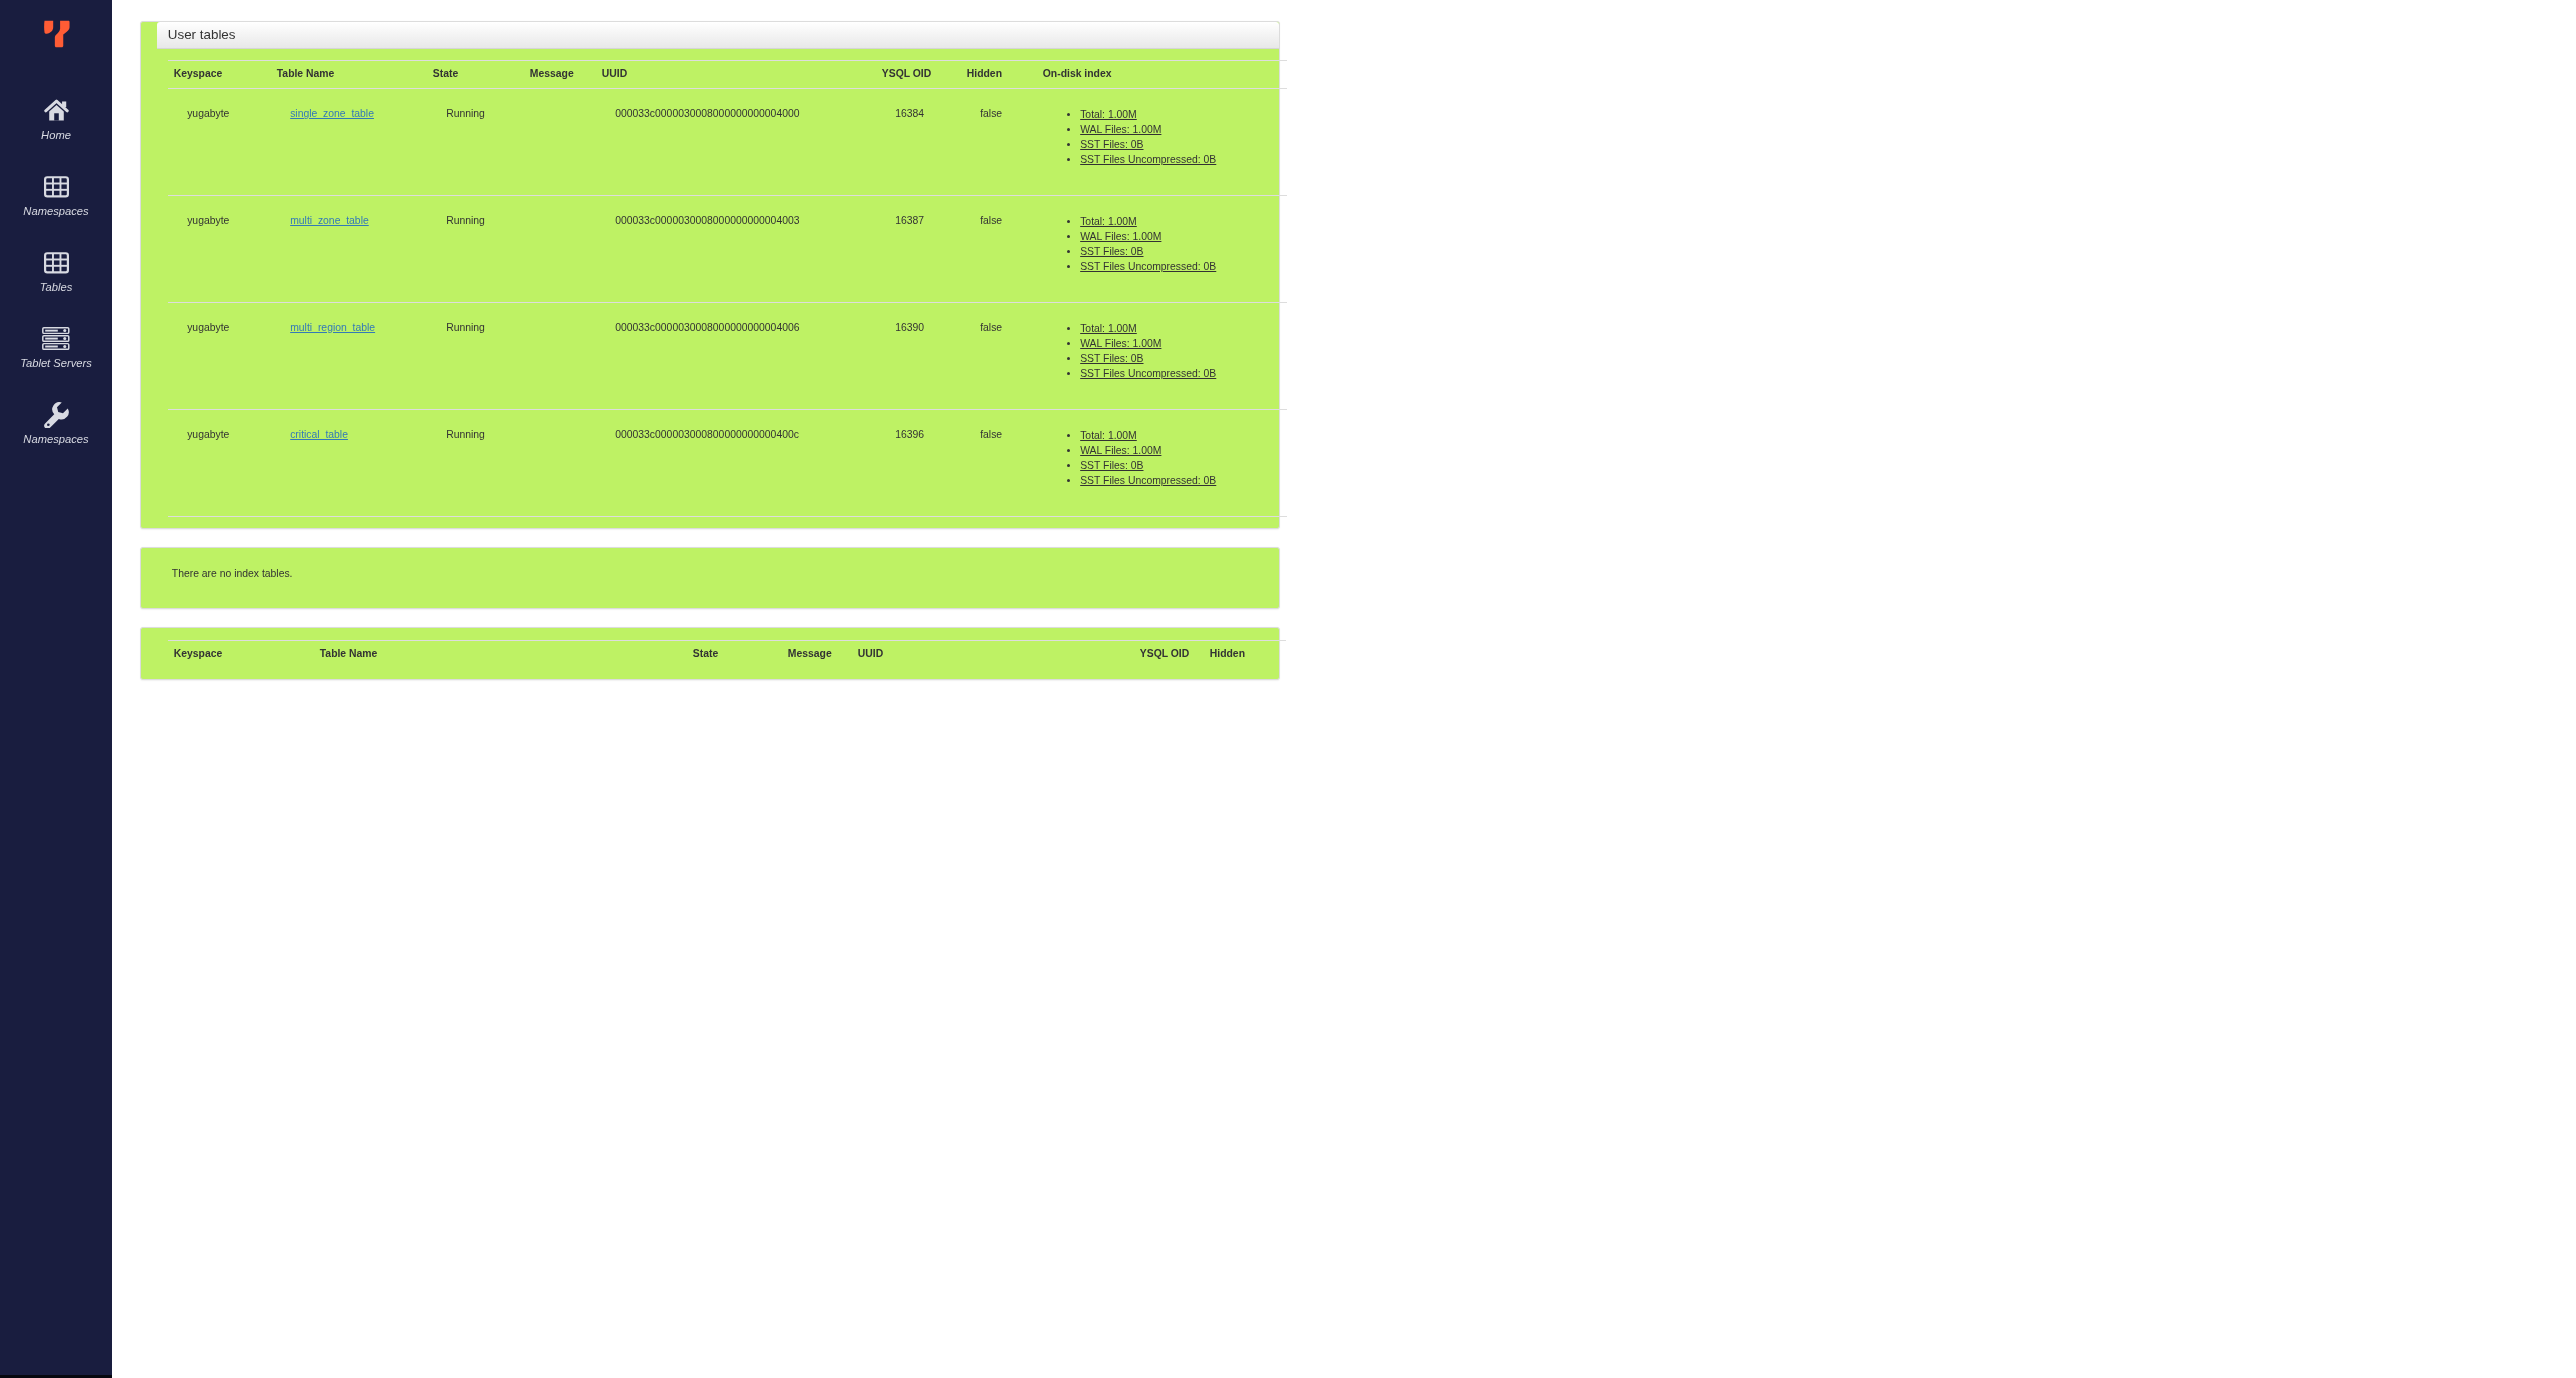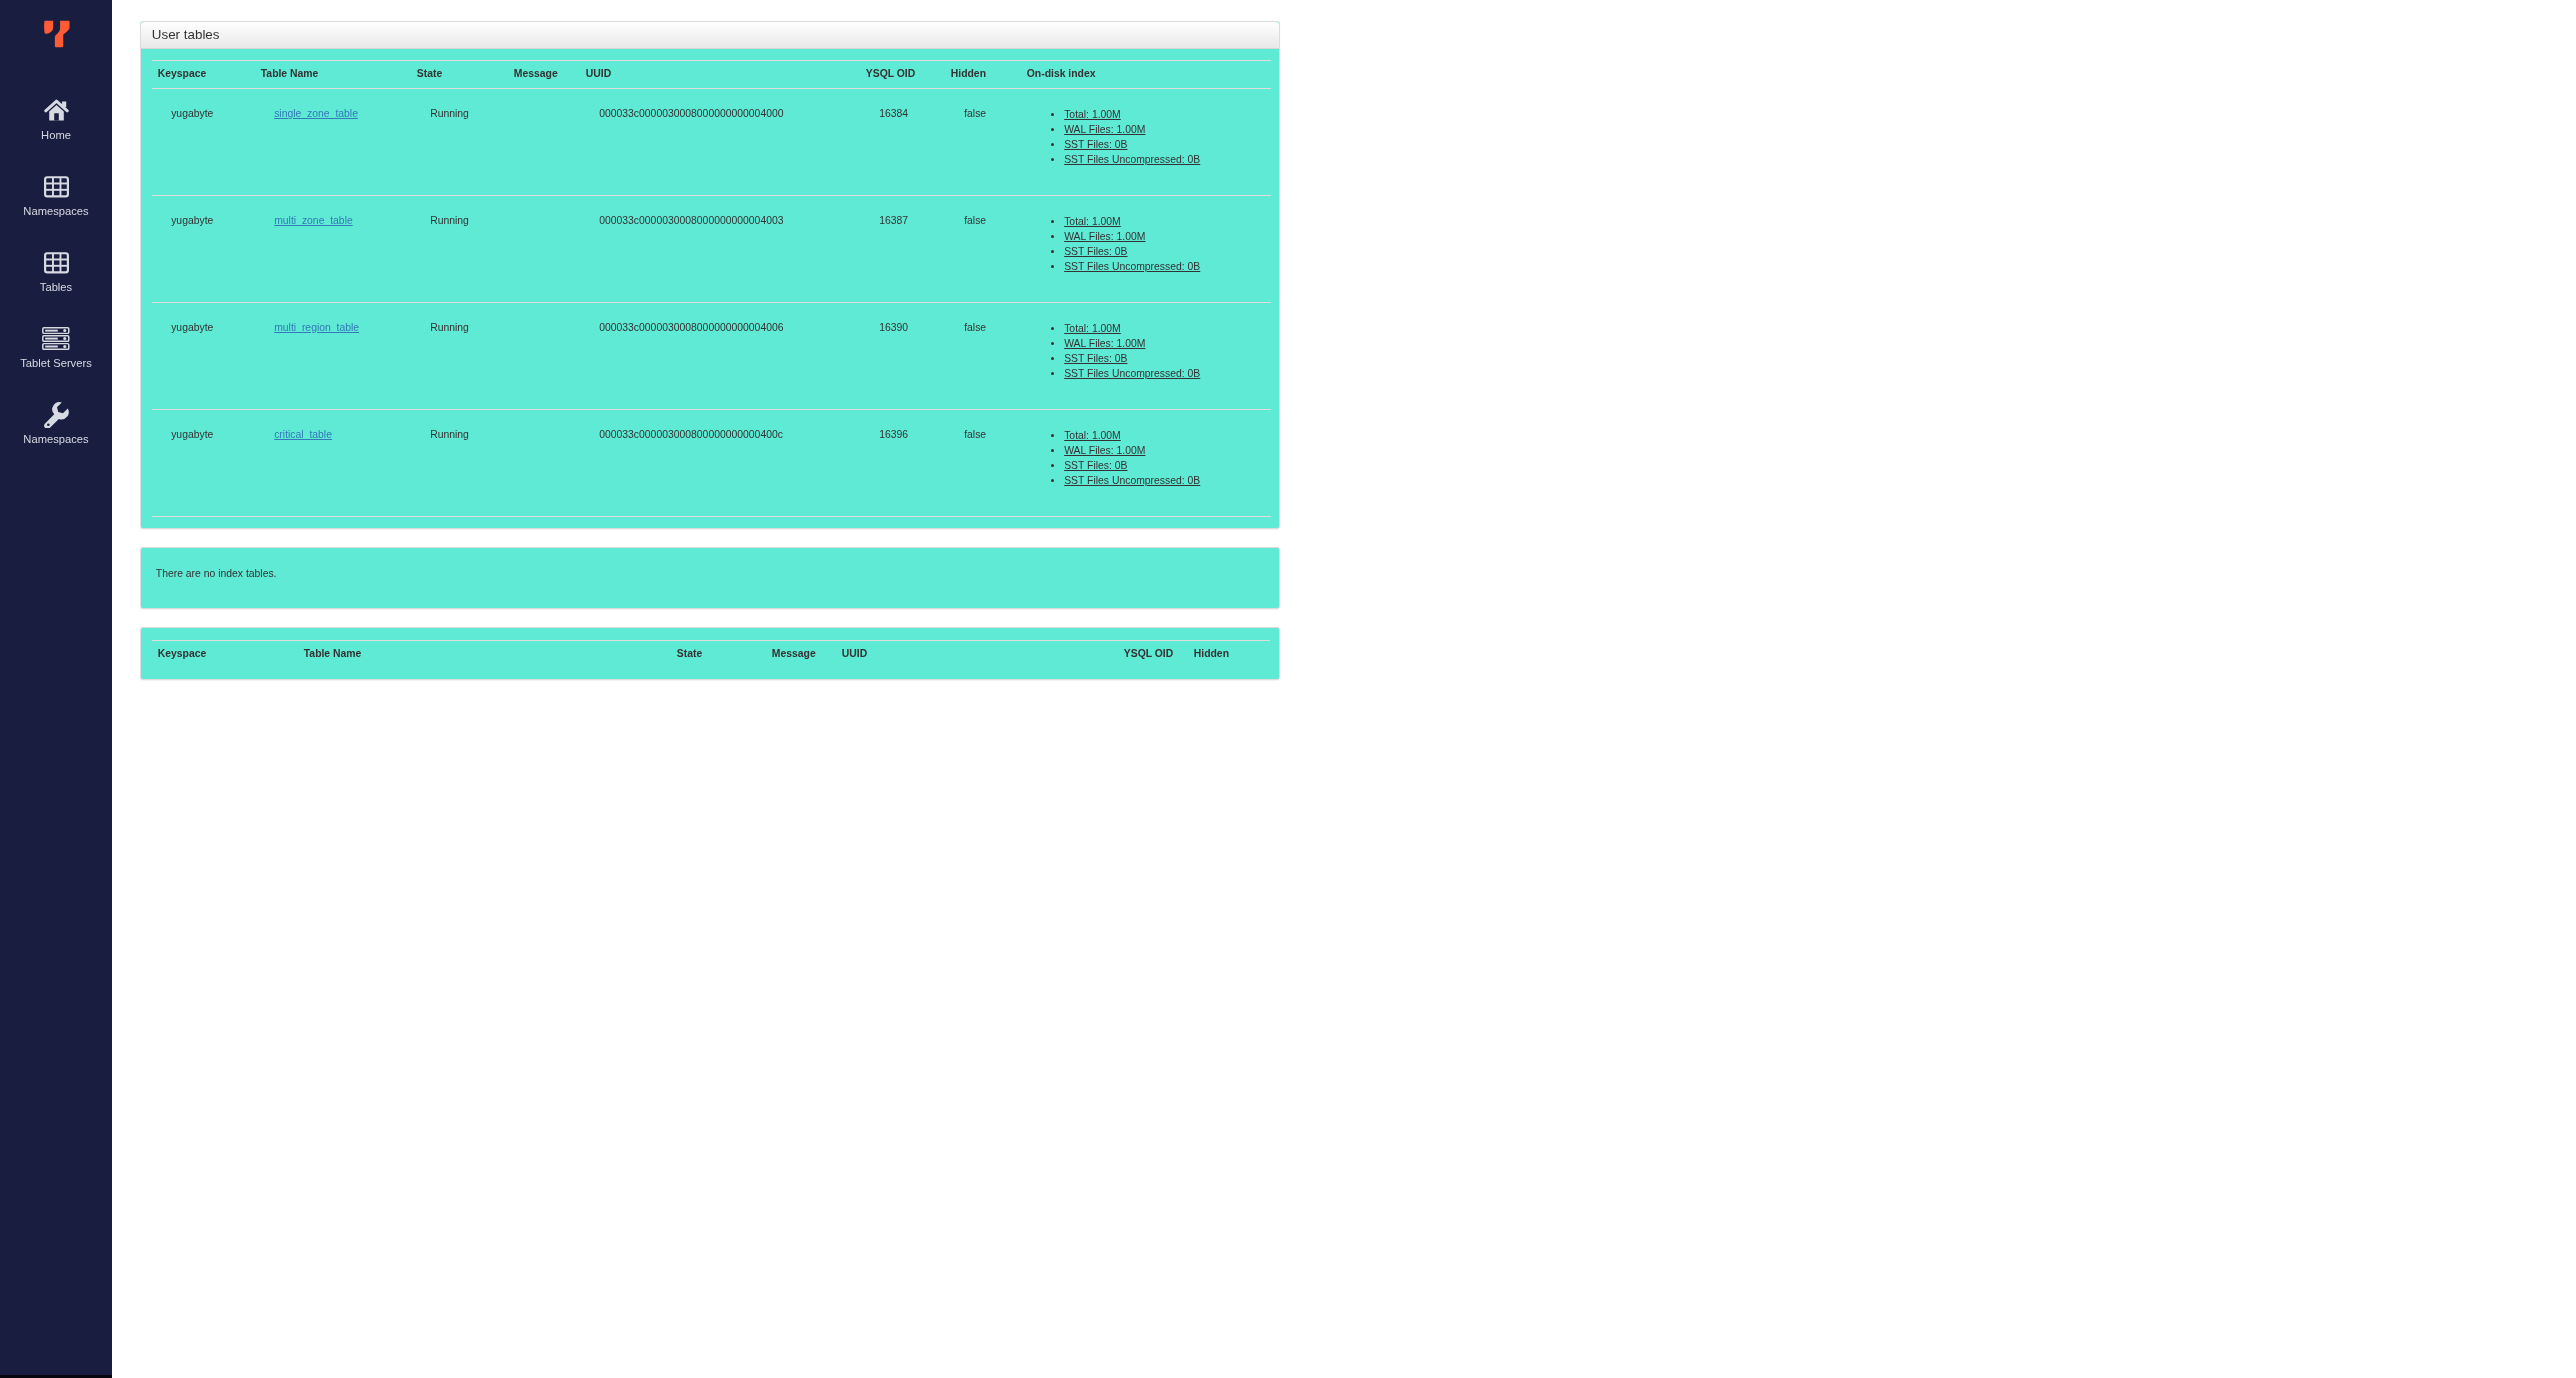--- a/index.html
+++ b/index.html
@@ -16,34 +16,35 @@
   .sidebar {
     position: fixed; top: 0; left: 0; bottom: 0;
     width: 112px;
     background: #191d3f;
     display: flex; flex-direction: column; align-items: center;
   }
   .logo { margin-top: 19.4px; width: 31px; height: 30px; }
   .side-nav { margin-top: 48px; display: flex; flex-direction: column; align-items: center; width: 100%; }
   .nav-item {
     display: flex; flex-direction: column; align-items: center;
-    margin-bottom: 30px; cursor: pointer; text-align: center; width: 100%;
+    margin-bottom: 30px; cursor: pointer; text-align: center; width: 100%; font-style: italic;
   }
   .nav-icon-box { height: 27px; display: flex; align-items: center; justify-content: center; }
   .nav-label { margin-top: 3px; font-size: 11.2px; color: #d8dae2; }
   .sidebar-strip { position: absolute; bottom: 0; left: 0; width: 112px; height: 3px; background: #07080f; }
 
   
   .main { margin-left: 112px; padding: 21px 8.2px 0 27.6px; }
   .panel {
-    background: #5eead4;
+    background: #bef264;
     border: 0.7px solid #dcdcdc;
     border-radius: 3px;
     margin-bottom: 18px;
     box-shadow: 0 0.7px 1.5px rgba(0,0,0,0.06);
+    padding-left: 16px;
   }
   .panel-heading {
     padding: 5.2px 11.2px;
     background: linear-gradient(to bottom, #ffffff 0%, #e8e8e8 100%);
     border-bottom: 0.7px solid #d5d5d5;
     border-radius: 3px 3px 0 0;
     font-size: 13.4px; font-weight: 500; color: #333;
     line-height: 15.7px;
   }
   .panel-body { padding: 11.2px; }

